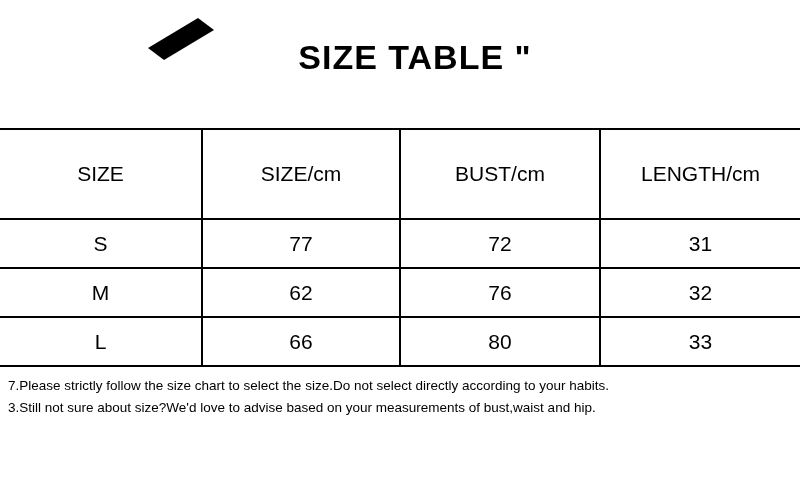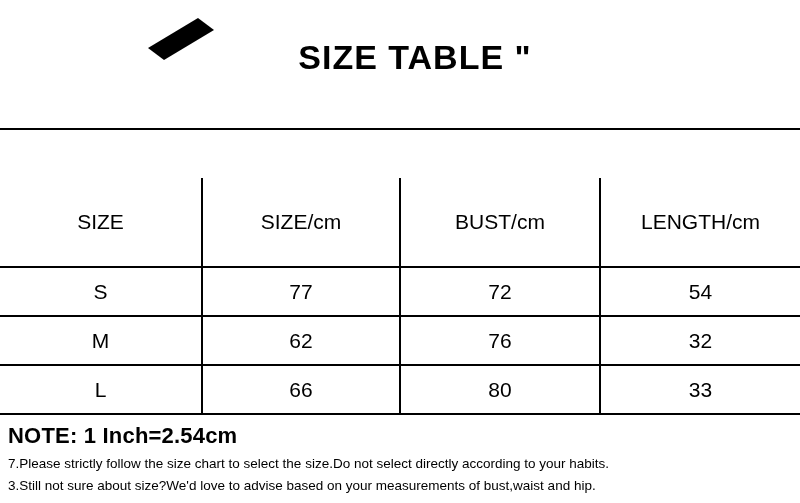--- a/index.html
+++ b/index.html
@@ -47,21 +47,20 @@
     letter-spacing: 1px;
     padding-left: 30px;
     box-sizing: border-box;
   }
 
   
   table.size-table {
     width: 100%;
     border-collapse: collapse;
     table-layout: fixed;
-    margin-top: 48px;
   }
   table.size-table col.c1 { width: 202px; }
   table.size-table col.c2 { width: 198px; }
   table.size-table col.c3 { width: 200px; }
   table.size-table col.c4 { width: 200px; }
 
   table.size-table th,
   table.size-table td {
     text-align: center;
     border-right: 2px solid #000;
@@ -128,36 +127,35 @@
         <th>SIZE/cm</th>
         <th>BUST/cm</th>
         <th>LENGTH/cm</th>
       </tr>
     </thead>
     <tbody>
       <tr>
         <td>S</td>
         <td>77</td>
         <td>72</td>
-        <td>54</td>
+        <td>31</td>
       </tr>
       <tr>
         <td>M</td>
         <td>62</td>
         <td>76</td>
         <td>32</td>
       </tr>
       <tr>
         <td>L</td>
         <td>66</td>
         <td>80</td>
         <td>33</td>
       </tr>
     </tbody>
   </table>
 
   <div class="notes">
-    <div class="note-title">NOTE: 1 Inch=2.54cm</div>
     <p class="note-line">7.Please strictly follow the size chart to select the size.Do not select directly according to your habits.</p>
     <p class="note-line">3.Still not sure about size?We'd love to advise based on your measurements of bust,waist and hip.</p>
   </div>
 
 </div>
 
 </body></html>

